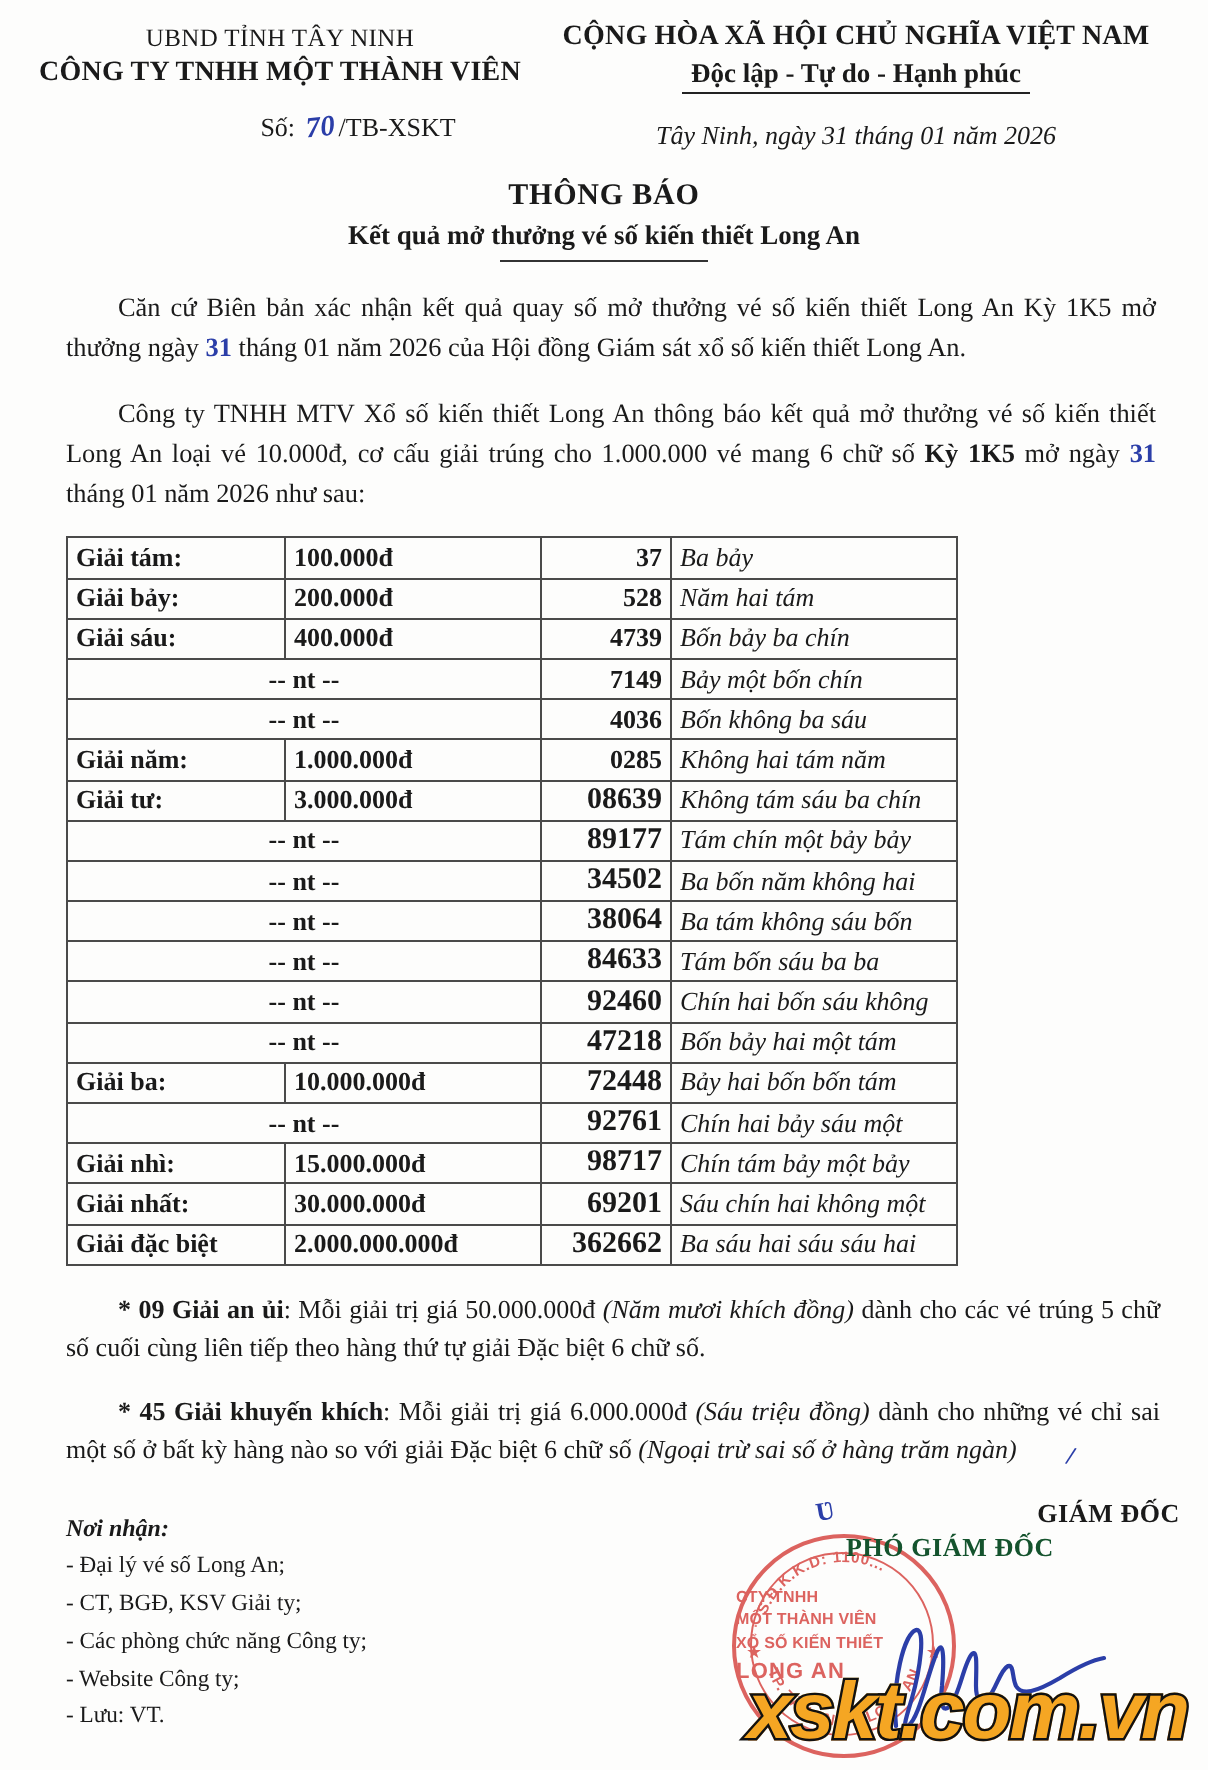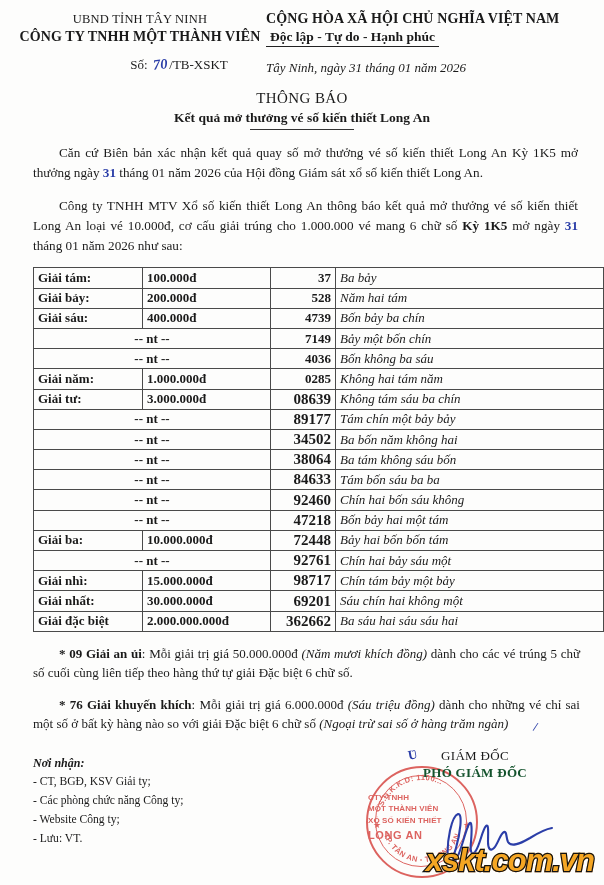--- a/index.html
+++ b/index.html
@@ -22,21 +22,21 @@
     display: flex;
     padding: 10px 14px 0 14px;
   }
   .hdr-left {
     width: 252px;
     text-align: center;
     padding-top: 2px;
   }
   .hdr-right {
     flex: 1;
-    text-align: left;
+    text-align: center;
     padding-top: 1px;
   }
   .org-line1 {
     font-size: 12.5px;
     letter-spacing: .2px;
   }
   .org-line2, .org-line3 {
     font-size: 14px;
     font-weight: bold;
     letter-spacing: .1px;
@@ -79,21 +79,21 @@
     transform: rotate(-6deg);
   }
 
   
   .title-block {
     text-align: center;
     margin-top: 14px;
   }
   .title-main {
     font-size: 15px;
-    font-weight: normal;
+    font-weight: bold;
     letter-spacing: .4px;
   }
   .title-sub {
     font-size: 13.5px;
     font-weight: bold;
     margin-top: 3px;
     display: inline-block;
   }
   .title-rule {
     width: 104px;
@@ -112,21 +112,21 @@
   }
   .para b { font-weight: bold; }
   .hw-date {
     color: #2b3ea8;
     font-weight: bold;
   }
 
   
   .tbl-wrap {
     margin: 11px 0 0 33px;
-    width: 571px;
+    width: 446px;
   }
   table.results {
     border-collapse: collapse;
     width: 100%;
     table-layout: fixed;
   }
   table.results td {
     border: 1px solid #4a4a4a;
     height: 19.2px;
     padding: 0 4px;
@@ -177,24 +177,25 @@
   }
   .sign-area {
     position: absolute;
     left: 360px;
     top: -6px;
     width: 230px;
     text-align: center;
   }
   .sign-title {
     font-size: 13px;
-    font-weight: normal;
+    font-weight: bold;
     letter-spacing: .3px;
     position: relative;
     z-index: 3;
+    text-align: right;
   }
   .sign-sub {
     font-size: 13px;
     font-weight: bold;
     color: #14532d;
     letter-spacing: .3px;
     position: relative;
     z-index: 3;
     margin-top: 1px;
   }
@@ -270,21 +271,21 @@
     top: 52px;
     z-index: 5;
   }
 
   
   .watermark {
     position: absolute;
     right: 10px;
     bottom: 6px;
     font-family: "Liberation Sans", sans-serif;
-    font-size: 31px;
+    font-size: 40px;
     font-weight: bold;
     font-style: italic;
     letter-spacing: -1px;
     color: #f5a623;
     -webkit-text-stroke: 2.4px #111;
     paint-order: stroke fill;
     z-index: 9;
   }
   .watermark .inner {
     background: linear-gradient(#ffd24d, #f07c12);
@@ -421,27 +422,28 @@
             <td class="c-value">2.000.000.000đ</td>
             <td class="c-num">362662</td>
             <td class="c-words">Ba sáu hai sáu sáu hai</td>
           </tr>
         </tbody>
     </table>
   </div>
 
   <div class="note"><b>* 09 Giải an ủi</b><span>: Mỗi giải trị giá 50.000.000đ </span><i>(Năm mươi khích đồng)</i><span> dành cho các vé trúng 5 chữ số cuối cùng liên tiếp theo hàng thứ tự giải Đặc biệt 6 chữ số.</span></div>
 
-  <div class="note"><b>* 76 Giải khuyến khích</b><span>: Mỗi giải trị giá 6.000.000đ </span><i>(Sáu triệu đồng)</i><span> dành cho những vé chỉ sai một số ở bất kỳ hàng nào so với giải Đặc biệt 6 chữ số </span><i>(Ngoại trừ sai số ở hàng trăm ngàn)</i><span class="pen-mark">/</span></div>
+  <div class="note"><b>* 45 Giải khuyến khích</b><span>: Mỗi giải trị giá 6.000.000đ </span><i>(Sáu triệu đồng)</i><span> dành cho những vé chỉ sai một số ở bất kỳ hàng nào so với giải Đặc biệt 6 chữ số </span><i>(Ngoại trừ sai số ở hàng trăm ngàn)</i><span class="pen-mark">/</span></div>
 
   <div class="footer">
 
     <div class="recipients">
       <div class="rtitle">Nơi nhận:</div>
       <div id="recipients-list">
+          <div>- Đại lý vé số Long An;</div>
           <div>- CT, BGĐ, KSV Giải ty;</div>
           <div>- Các phòng chức năng Công ty;</div>
           <div>- Website Công ty;</div>
           <div>- Lưu: VT.</div>
         </div>
     </div>
 
     <div class="sign-area">
       <div class="sign-title">GIÁM ĐỐC</div>
       <div class="pen-tick">Ʋ</div>

